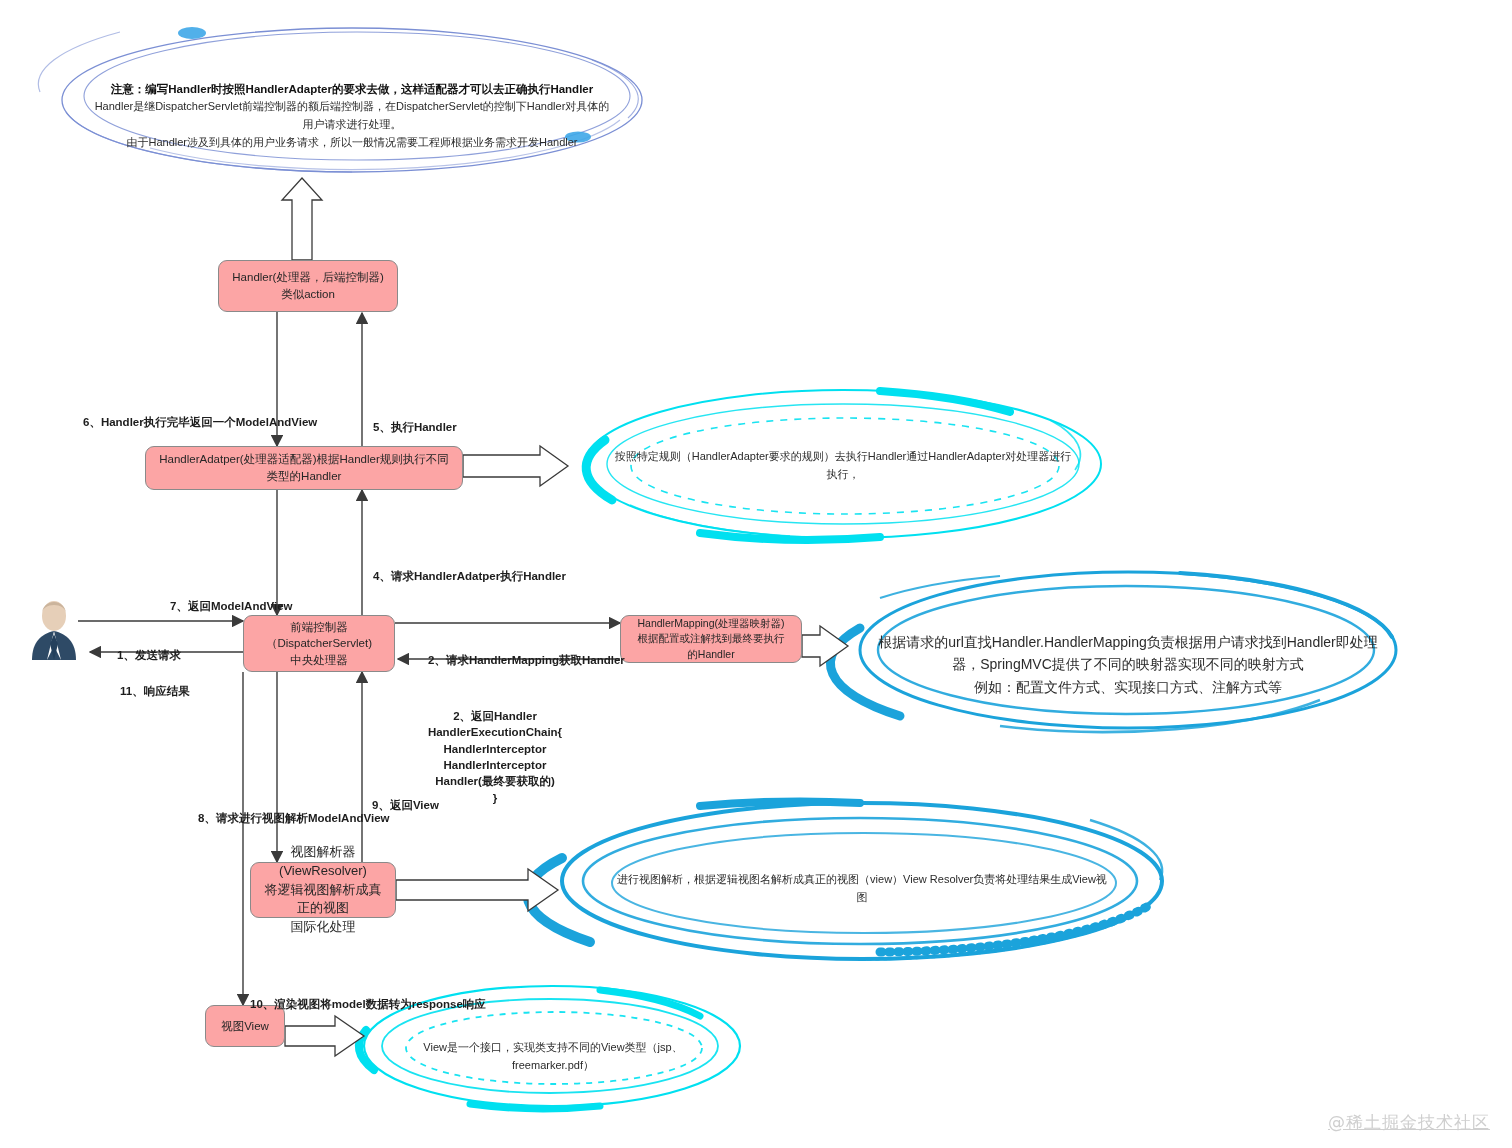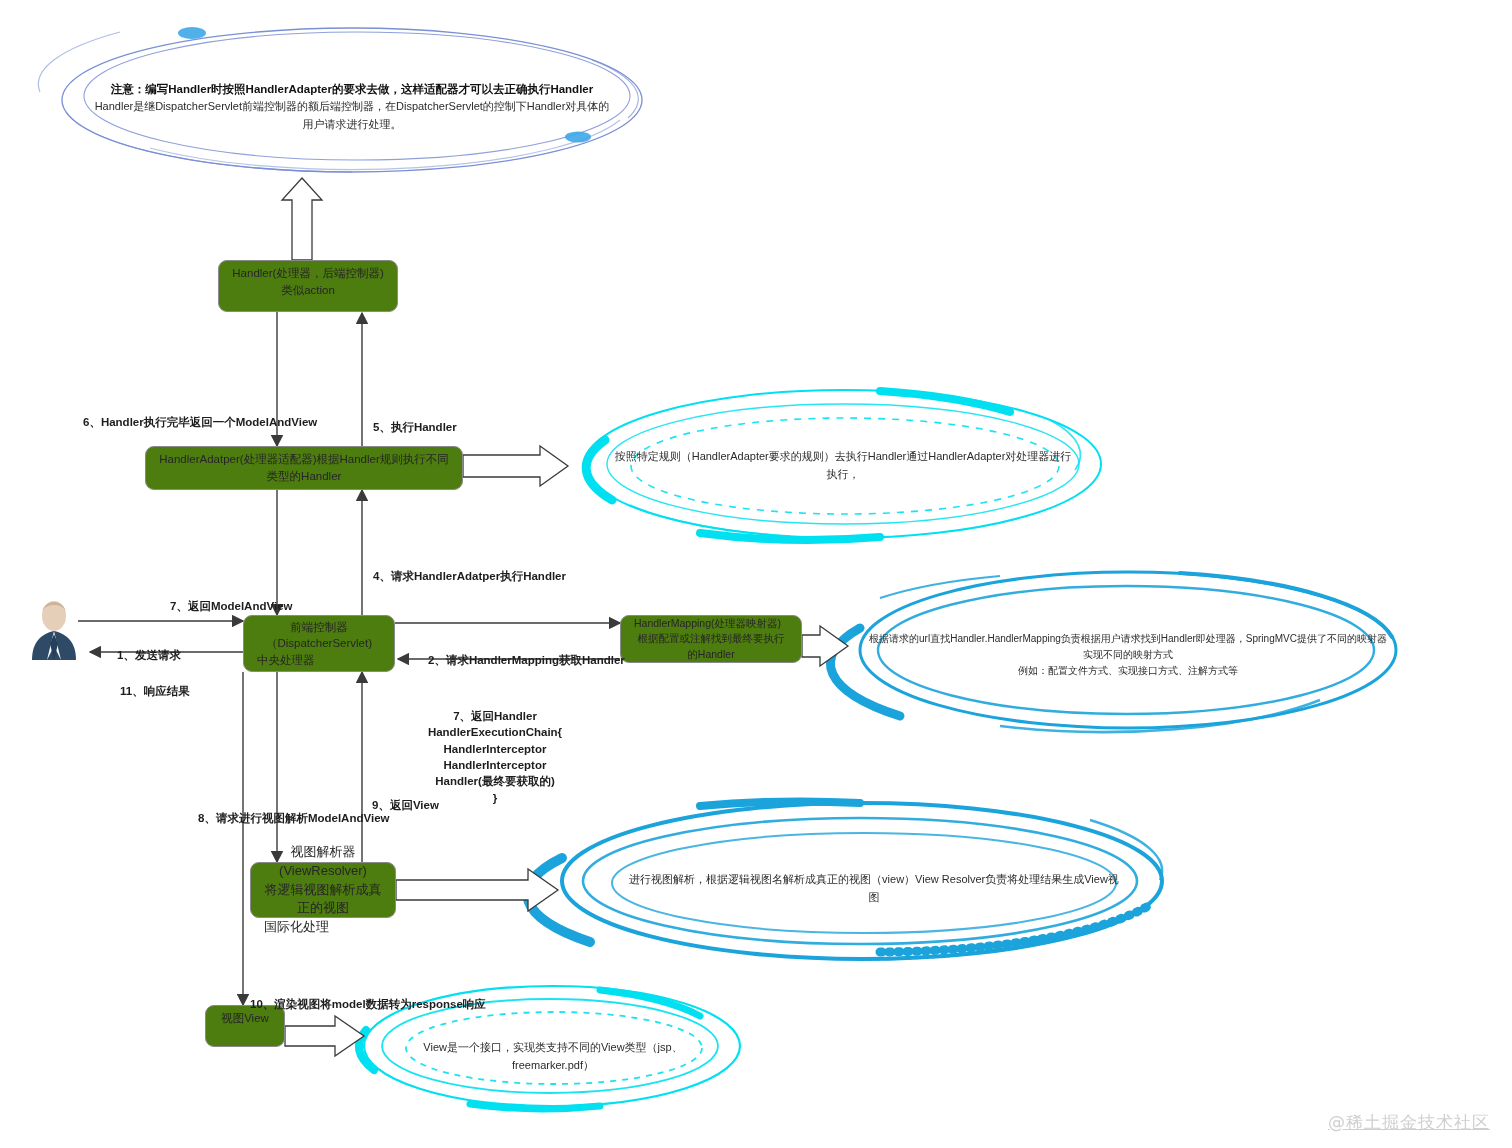--- a/index.html
+++ b/index.html
@@ -6,22 +6,22 @@
   body{
     width:1512px;height:1148px;position:relative;overflow:hidden;
     font-family:"Liberation Sans","DejaVu Sans",sans-serif;
     color:#1a1a1a;
   }
   #canvas{position:absolute;left:0;top:0;width:1512px;height:1148px;}
   #svg-layer{position:absolute;left:0;top:0;width:1512px;height:1148px;}
 
   .node{
     position:absolute;box-sizing:border-box;
-    border:1.2px solid #8a8a8a;border-radius:9px;background:#4d7c0f;
-    display:flex;align-items:flex-start;justify-content:center;
+    border:1.2px solid #8a8a8a;border-radius:9px;background:#fca5a5;
+    display:flex;align-items:center;justify-content:center;
     text-align:center;line-height:1.45;color:#262626;
     font-size:11.5px;padding:4px 13px;
   }
   .node span{display:block;}
 
   .flabel{
     position:absolute;font-size:11.5px;font-weight:bold;color:#1d1d1d;
     white-space:nowrap;line-height:1.42;margin-top:45px;
   }
   .flabel.center{text-align:center;white-space:normal;}
@@ -146,20 +146,21 @@
       <path d="M24 33 L17 62 L24 48 L31 62 Z" fill="#ffffff"></path>
       <path d="M24 36 L20 46 L24 62 L28 46 Z" fill="#24405c"></path>
       <ellipse cx="24" cy="18" rx="12" ry="15" fill="#e6cfb8"></ellipse>
       <path d="M12 16 C12 4 36 4 36 16 C36 9 31 4 24 4 C17 4 12 9 12 16 Z" fill="#cbb49c"></path>
     </g>
   </svg>
 
   <div class="ring-text" style="left:92px;top:80px;width:520px;">
     <div class="hl">注意：编写Handler时按照HandlerAdapter的要求去做，这样适配器才可以去正确执行Handler</div>
     <div>Handler是继DispatcherServlet前端控制器的额后端控制器，在DispatcherServlet的控制下Handler对具体的用户请求进行处理。</div>
+    <div>由于Handler涉及到具体的用户业务请求，所以一般情况需要工程师根据业务需求开发Handler</div>
   </div>
 
   <div class="node" style="left:218px;top:260px;width:180px;height:52px;">
     <span>Handler(处理器，后端控制器)类似action</span>
   </div>
 
   <div class="node" style="left:145px;top:446px;width:318px;height:44px;">
     <span>HandlerAdatper(处理器适配器)根据Handler规则执行不同类型的Handler</span>
   </div>
 
@@ -188,43 +189,43 @@
 
   <div class="flabel" style="left:170px;top:553px;">7、返回ModelAndView</div>
   <div class="flabel" style="left:373px;top:523px;">4、请求HandlerAdatper执行Handler</div>
 
   <div class="flabel" style="left:117px;top:602px;">1、发送请求</div>
   <div class="flabel" style="left:120px;top:638px;">11、响应结果</div>
 
   <div class="flabel" style="left:428px;top:607px;">2、请求HandlerMapping获取Handler</div>
 
   <div class="flabel center" style="left:400px;top:663px;width:190px;">
-    <div>7、返回Handler</div>
+    <div>2、返回Handler</div>
     <div>HandlerExecutionChain{</div>
     <div>HandlerInterceptor</div>
     <div>HandlerInterceptor</div>
     <div>Handler(最终要获取的)</div>
     <div>}</div>
   </div>
 
   <div class="flabel" style="left:198px;top:765px;">8、请求进行视图解析ModelAndView</div>
   <div class="flabel" style="left:372px;top:752px;">9、返回View</div>
 
   <div class="flabel" style="left:250px;top:951px;">10、渲染视图将model数据转为response响应</div>
 
   <div class="ring-text" style="left:613px;top:448px;width:460px;">
     <div>按照特定规则（HandlerAdapter要求的规则）去执行Handler通过HandlerAdapter对处理器进行执行，</div>
   </div>
 
-  <div class="ring-text" style="left:868px;top:631px;width:520px;font-size:10px;">
+  <div class="ring-text" style="left:868px;top:631px;width:520px;font-size:14px;">
     <div>根据请求的url直找Handler.HandlerMapping负责根据用户请求找到Handler即处理器，SpringMVC提供了不同的映射器实现不同的映射方式</div>
     <div>例如：配置文件方式、实现接口方式、注解方式等</div>
   </div>
 
-  <div class="ring-text" style="left:612px;top:871px;width:500px;margin-left:12px;">
+  <div class="ring-text" style="left:612px;top:871px;width:500px;">
     <div>进行视图解析，根据逻辑视图名解析成真正的视图（view）View Resolver负责将处理结果生成View视图</div>
   </div>
 
   <div class="ring-text" style="left:392px;top:1039px;width:322px;">
     <div>View是一个接口，实现类支持不同的View类型（jsp、freemarker.pdf）</div>
   </div>
 
   <div class="watermark">@稀土掘金技术社区</div>
 </div>
 

